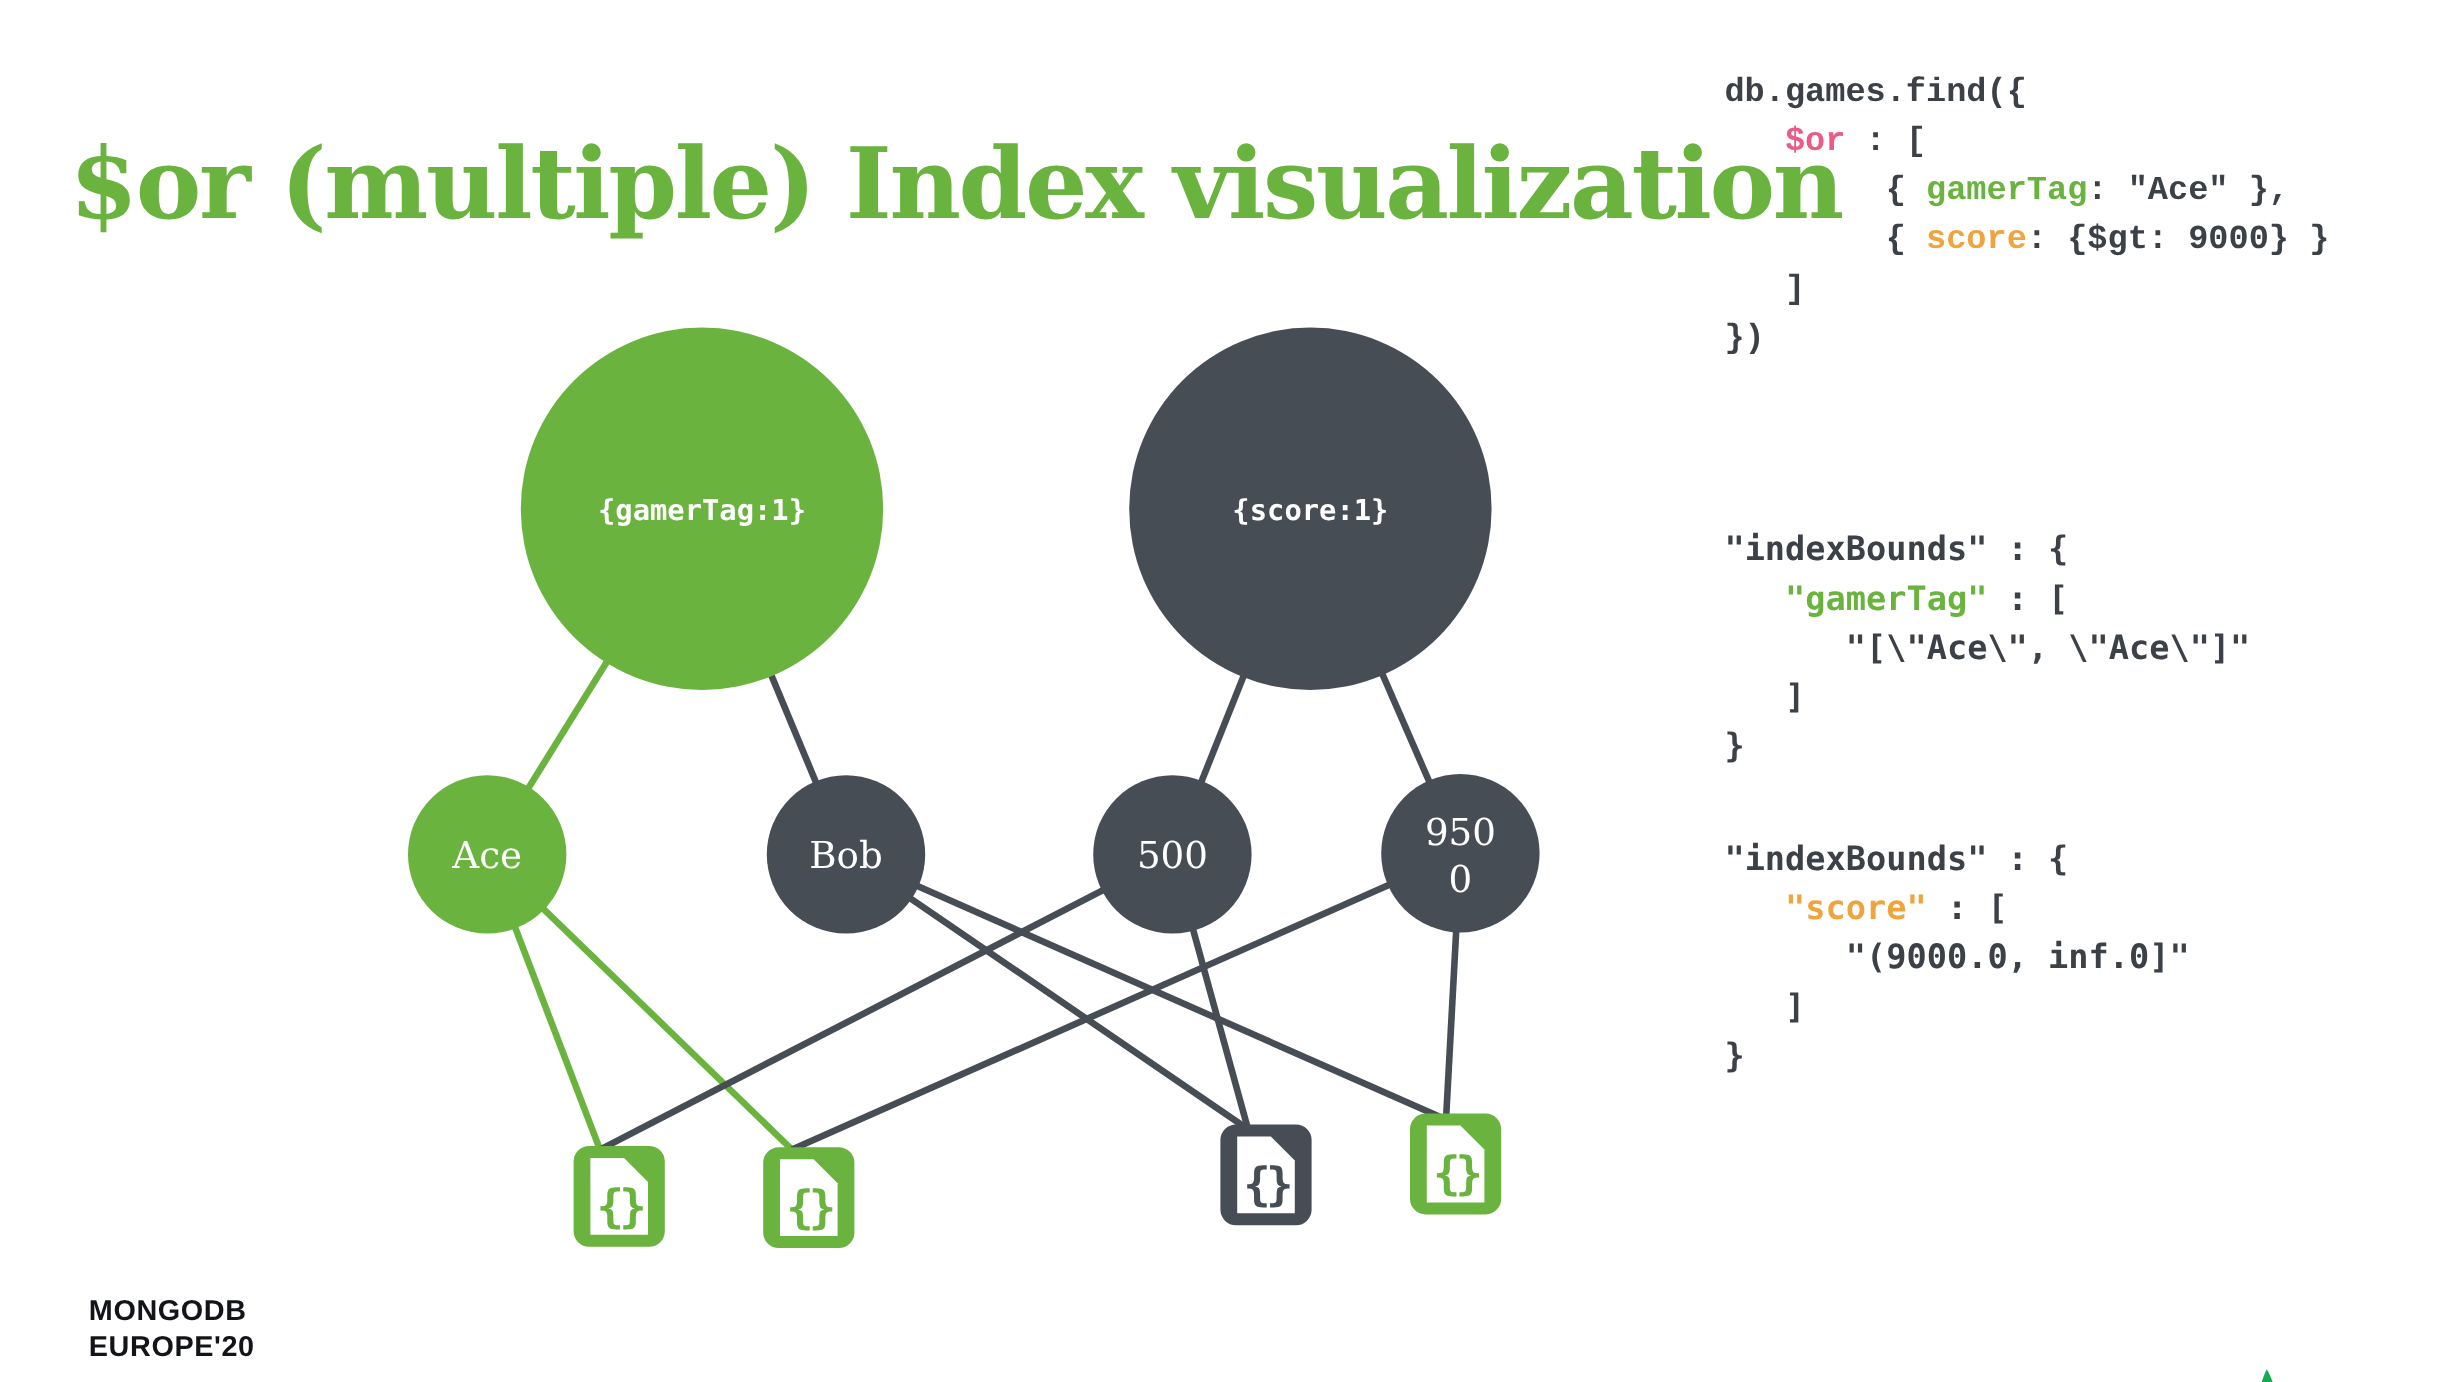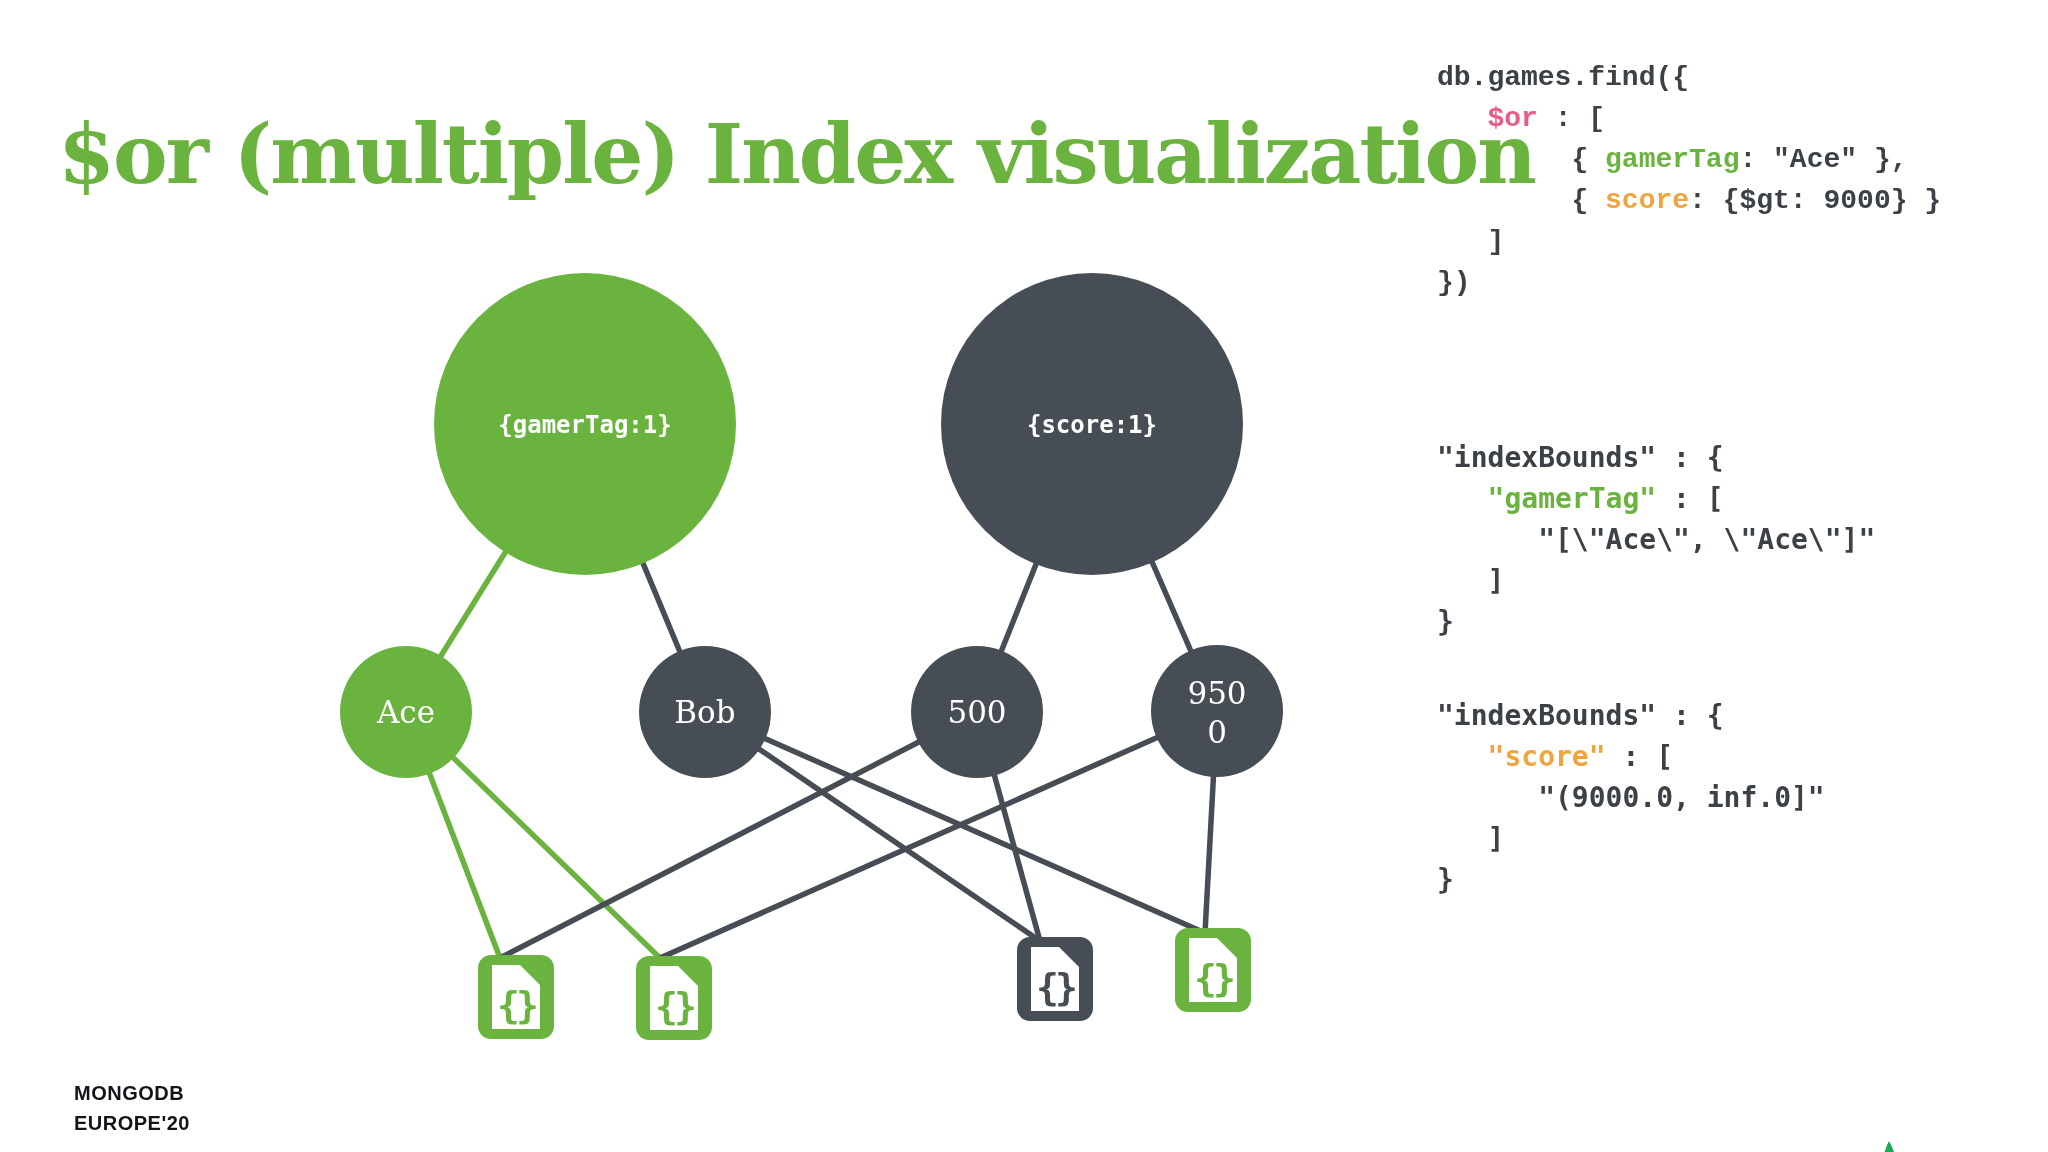--- a/index.html
+++ b/index.html
@@ -37,21 +37,21 @@
   .doc.green .doc-bg{fill:var(--green);}
   .doc.dark .doc-bg{fill:var(--dark);}
   .doc .doc-page{fill:#ffffff;}
   .doc .doc-brace{font-family:"DejaVu Sans Mono","Liberation Mono",monospace;
                   font-weight:700;font-size:38px;text-anchor:middle;letter-spacing:-4px;}
   .doc.green .doc-brace{fill:var(--green);}
   .doc.dark .doc-brace{fill:var(--dark);}
 
   
   .event-logo{position:absolute;left:74px;top:1078px;color:#121419;
-    font-weight:900;font-size:20px;line-height:30px;letter-spacing:0.5px;}
+    font-weight:900;font-size:24px;line-height:30px;letter-spacing:0.5px;}
   .hashtag-wrap{position:absolute;left:1799px;top:1140px;display:flex;align-items:center;flex-direction:column;}
   .leaf{width:26px;height:62px;margin-right:10px;}
   .hashtag-text{color:#252b33;font-weight:900;font-size:41px;line-height:58px;letter-spacing:0px;}
 </style>
 </head>
 <body>
 
 <div class="stage" style="--green: #6ab33e; --dark: #474d55; --code-dark: #3c4148; --pink: #ea5c88; --orange: #f0a43e;">
 
   <svg class="diagram" viewBox="0 0 2048 1152">

